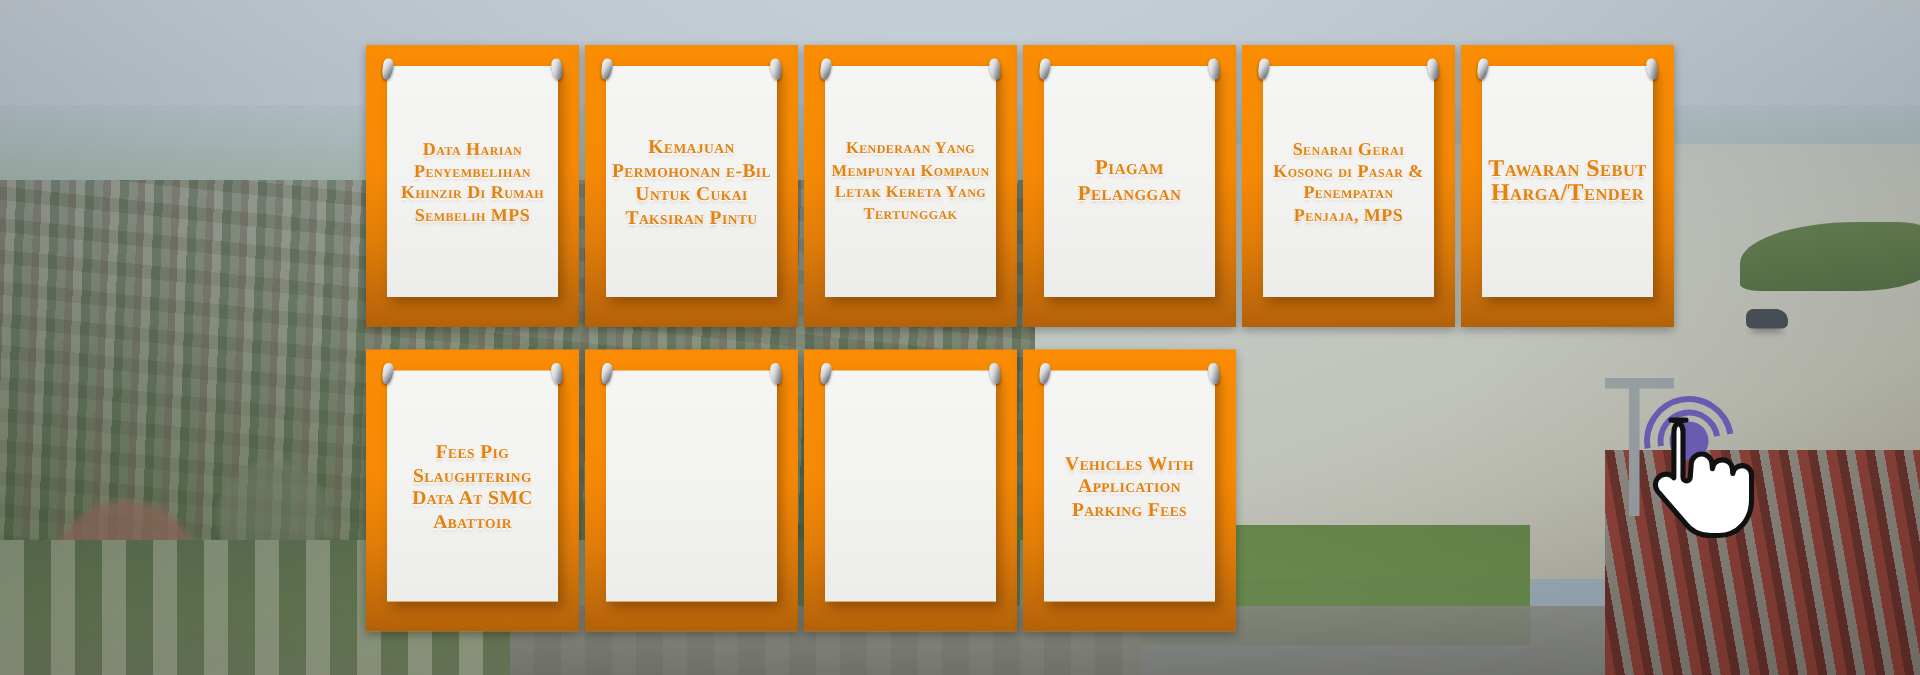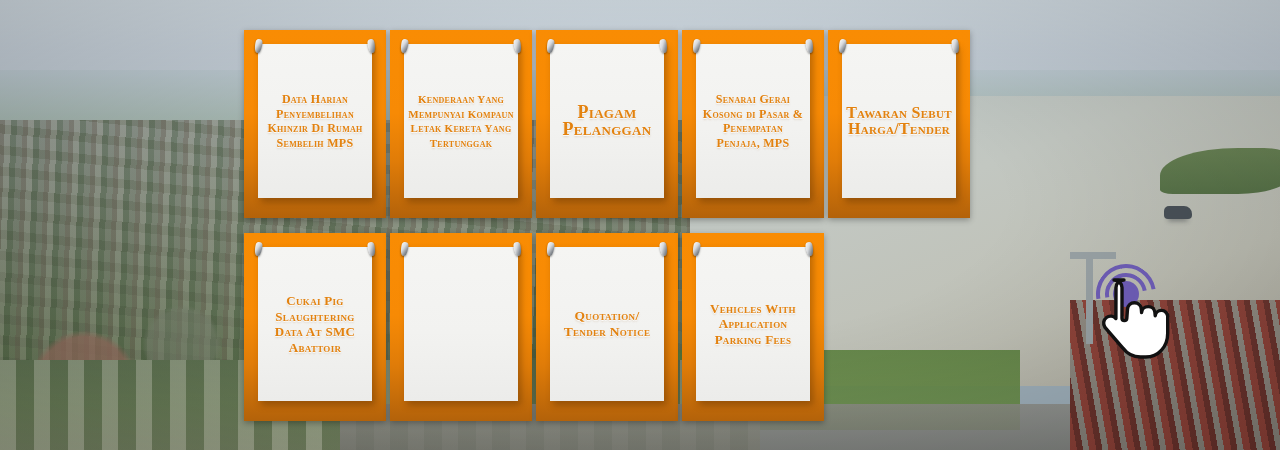--- a/index.html
+++ b/index.html
@@ -233,28 +233,35 @@
         <div class="paper">
           <span class="pin left"></span>
           <span class="pin right"></span>
           <p class="card-title" style="font-size:12px;line-height:14.5px">Data Harian Penyembelihan Khinzir Di Rumah Sembelih MPS</p>
         </div>
       </div>
       <div class="card">
         <div class="paper">
           <span class="pin left"></span>
           <span class="pin right"></span>
+          <p class="card-title" style="font-size:13px;line-height:15.5px">Kemajuan Permohonan e-Bil Untuk Cukai Taksiran Pintu</p>
+        </div>
+      </div>
+      <div class="card">
+        <div class="paper">
+          <span class="pin left"></span>
+          <span class="pin right"></span>
           <p class="card-title" style="font-size:11px;line-height:14.5px">Kenderaan Yang Mempunyai Kompaun Letak Kereta Yang Tertunggak</p>
         </div>
       </div>
       <div class="card">
         <div class="paper">
           <span class="pin left"></span>
           <span class="pin right"></span>
-          <p class="card-title" style="font-size:18px;line-height:17px">Piagam Pelanggan</p>
+          <p class="card-title" style="font-size:14px;line-height:17px">Piagam Pelanggan</p>
         </div>
       </div>
       <div class="card">
         <div class="paper">
           <span class="pin left"></span>
           <span class="pin right"></span>
           <p class="card-title" style="font-size:12px;line-height:14.5px">Senarai Gerai Kosong di Pasar &amp; Penempatan Penjaja, MPS</p>
         </div>
       </div>
       <div class="card">
@@ -264,34 +271,33 @@
           <p class="card-title" style="font-size:16px;line-height:16px">Tawaran Sebut Harga/Tender</p>
         </div>
       </div>
     </div>
 
     <div class="row row-2">
       <div class="card">
         <div class="paper">
           <span class="pin left"></span>
           <span class="pin right"></span>
-          <p class="card-title" style="font-size:13px;line-height:15.5px">Cukai Pig Slaughtering Data At SMC Abattoir</p>
-        </div>
-      </div>
-      <div class="card">
-        <div class="paper">
-          <span class="pin left"></span>
-          <span class="pin right"></span>
-        </div>
-      </div>
-      <div class="card">
-        <div class="paper">
-          <span class="pin left"></span>
-          <span class="pin right"></span>
-          <p class="card-title" style="font-size:13.5px;line-height:16px">Quotation/ Tender Notice</p>
+          <p class="card-title" style="font-size:13px;line-height:15.5px">Fees Pig Slaughtering Data At SMC Abattoir</p>
+        </div>
+      </div>
+      <div class="card">
+        <div class="paper">
+          <span class="pin left"></span>
+          <span class="pin right"></span>
+        </div>
+      </div>
+      <div class="card">
+        <div class="paper">
+          <span class="pin left"></span>
+          <span class="pin right"></span>
         </div>
       </div>
       <div class="card">
         <div class="paper">
           <span class="pin left"></span>
           <span class="pin right"></span>
           <p class="card-title" style="font-size:13px;line-height:15.5px">Vehicles With Application Parking Fees</p>
         </div>
       </div>
     </div>

